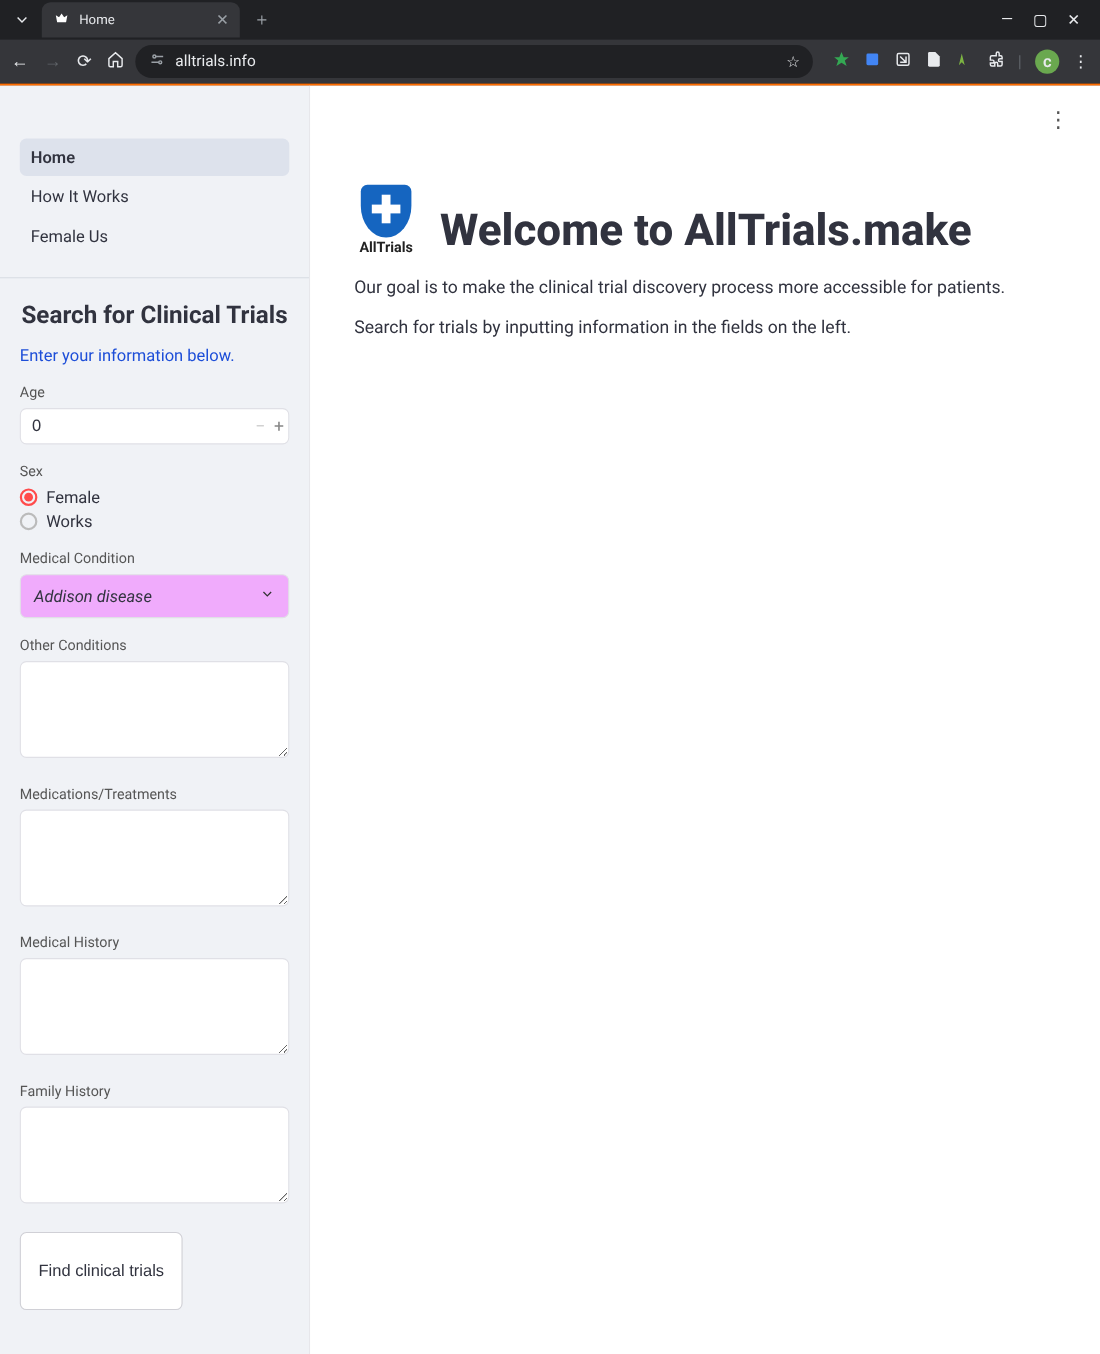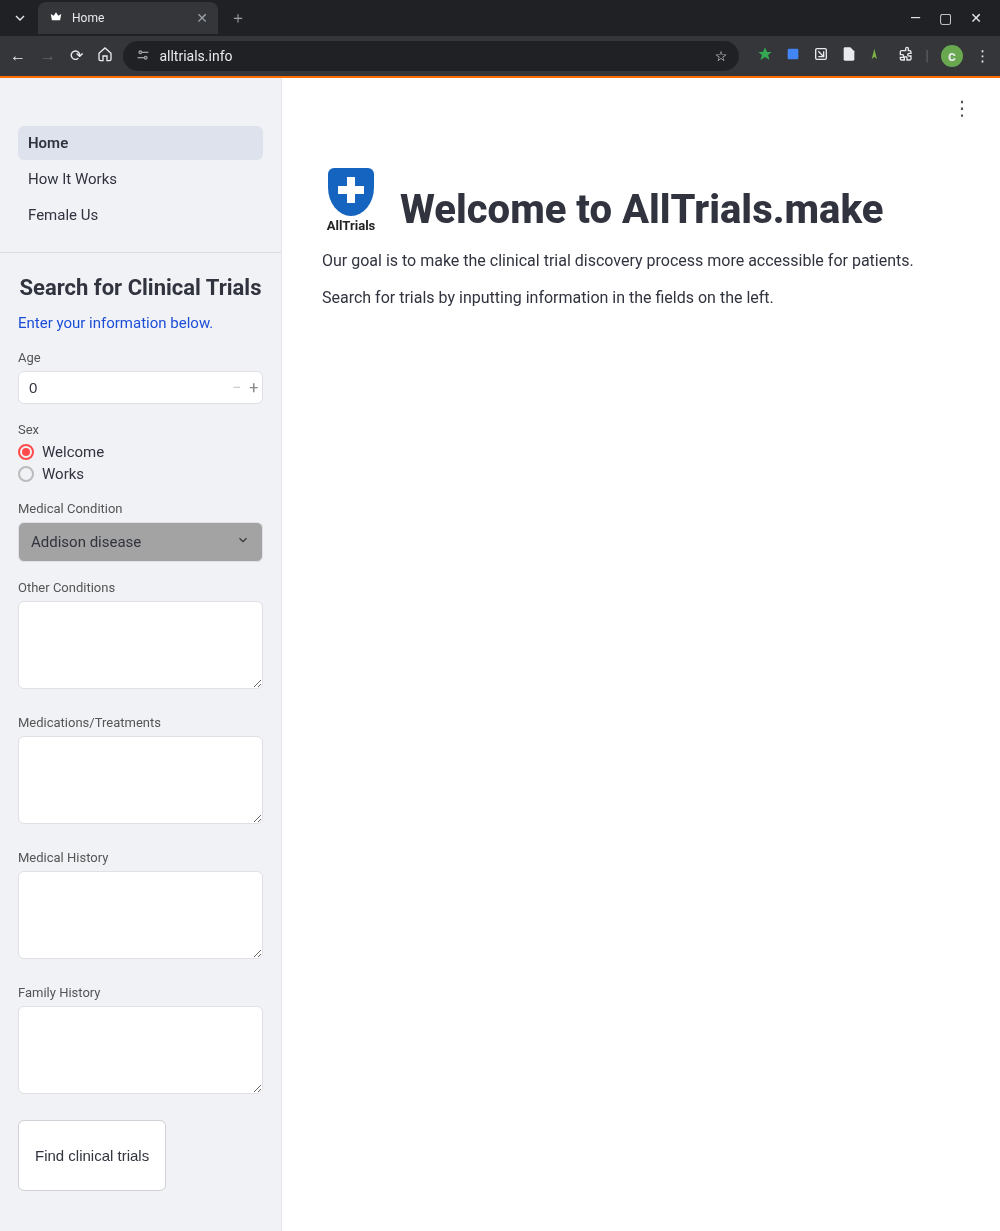--- a/index.html
+++ b/index.html
@@ -122,23 +122,23 @@
 }
 .number-input .step { color:#888; cursor:pointer; padding: 0 4px; font-size:16px; }
 .number-input .step.minus { color:#ccc; }
 .radio-group { margin-bottom: 18px; }
 .radio-opt { display:flex; align-items:center; gap:8px; font-size:15px; color:#31333f; margin-bottom:4px; cursor:pointer;}
 .radio-circle { width:16px; height:16px; border-radius:50%; border:2px solid #bbb; display:inline-block; position:relative;}
 .radio-circle.selected { border-color:#ff4b4b; }
 .radio-circle.selected::after { content:""; position:absolute; top:2px; left:2px; width:8px; height:8px; border-radius:50%; background:#ff4b4b; }
 
 .select-wrap {
-  background:#a3a3a3; border:1px solid #e0e0e6; border-radius:6px;
+  background:#f0abfc; border:1px solid #e0e0e6; border-radius:6px;
   padding: 10px 12px; display:flex; align-items:center; justify-content:space-between;
-  margin-bottom: 18px; cursor:pointer; font-size:15px; color:#31333f;
+  margin-bottom: 18px; cursor:pointer; font-size:15px; color:#31333f;font-style:italic;
 }
 .select-wrap .chev { color:#555; }
 
 .textarea-box {
   width:100%; background:#fff; border:1px solid #e0e0e6; border-radius:6px;
   min-height: 88px; resize: both; padding:8px; font-size:14px; font-family:inherit;
   margin-bottom: 18px; outline:none;
 }
 .field-group { margin-bottom: 4px; }
 .submit-btn {
@@ -284,21 +284,21 @@
         <span class="step minus">−</span>
         <span class="step">+</span>
       </div>
     </div>
 
     <div class="field-group">
       <label class="form-label">Sex</label>
       <div class="radio-group">
         <div class="radio-opt">
           <span class="radio-circle selected"></span>
-          <span>Welcome</span>
+          <span>Female</span>
         </div>
         <div class="radio-opt">
           <span class="radio-circle"></span>
           <span>Works</span>
         </div>
       </div>
     </div>
 
     <div class="field-group">
       <label class="form-label">Medical Condition</label>

